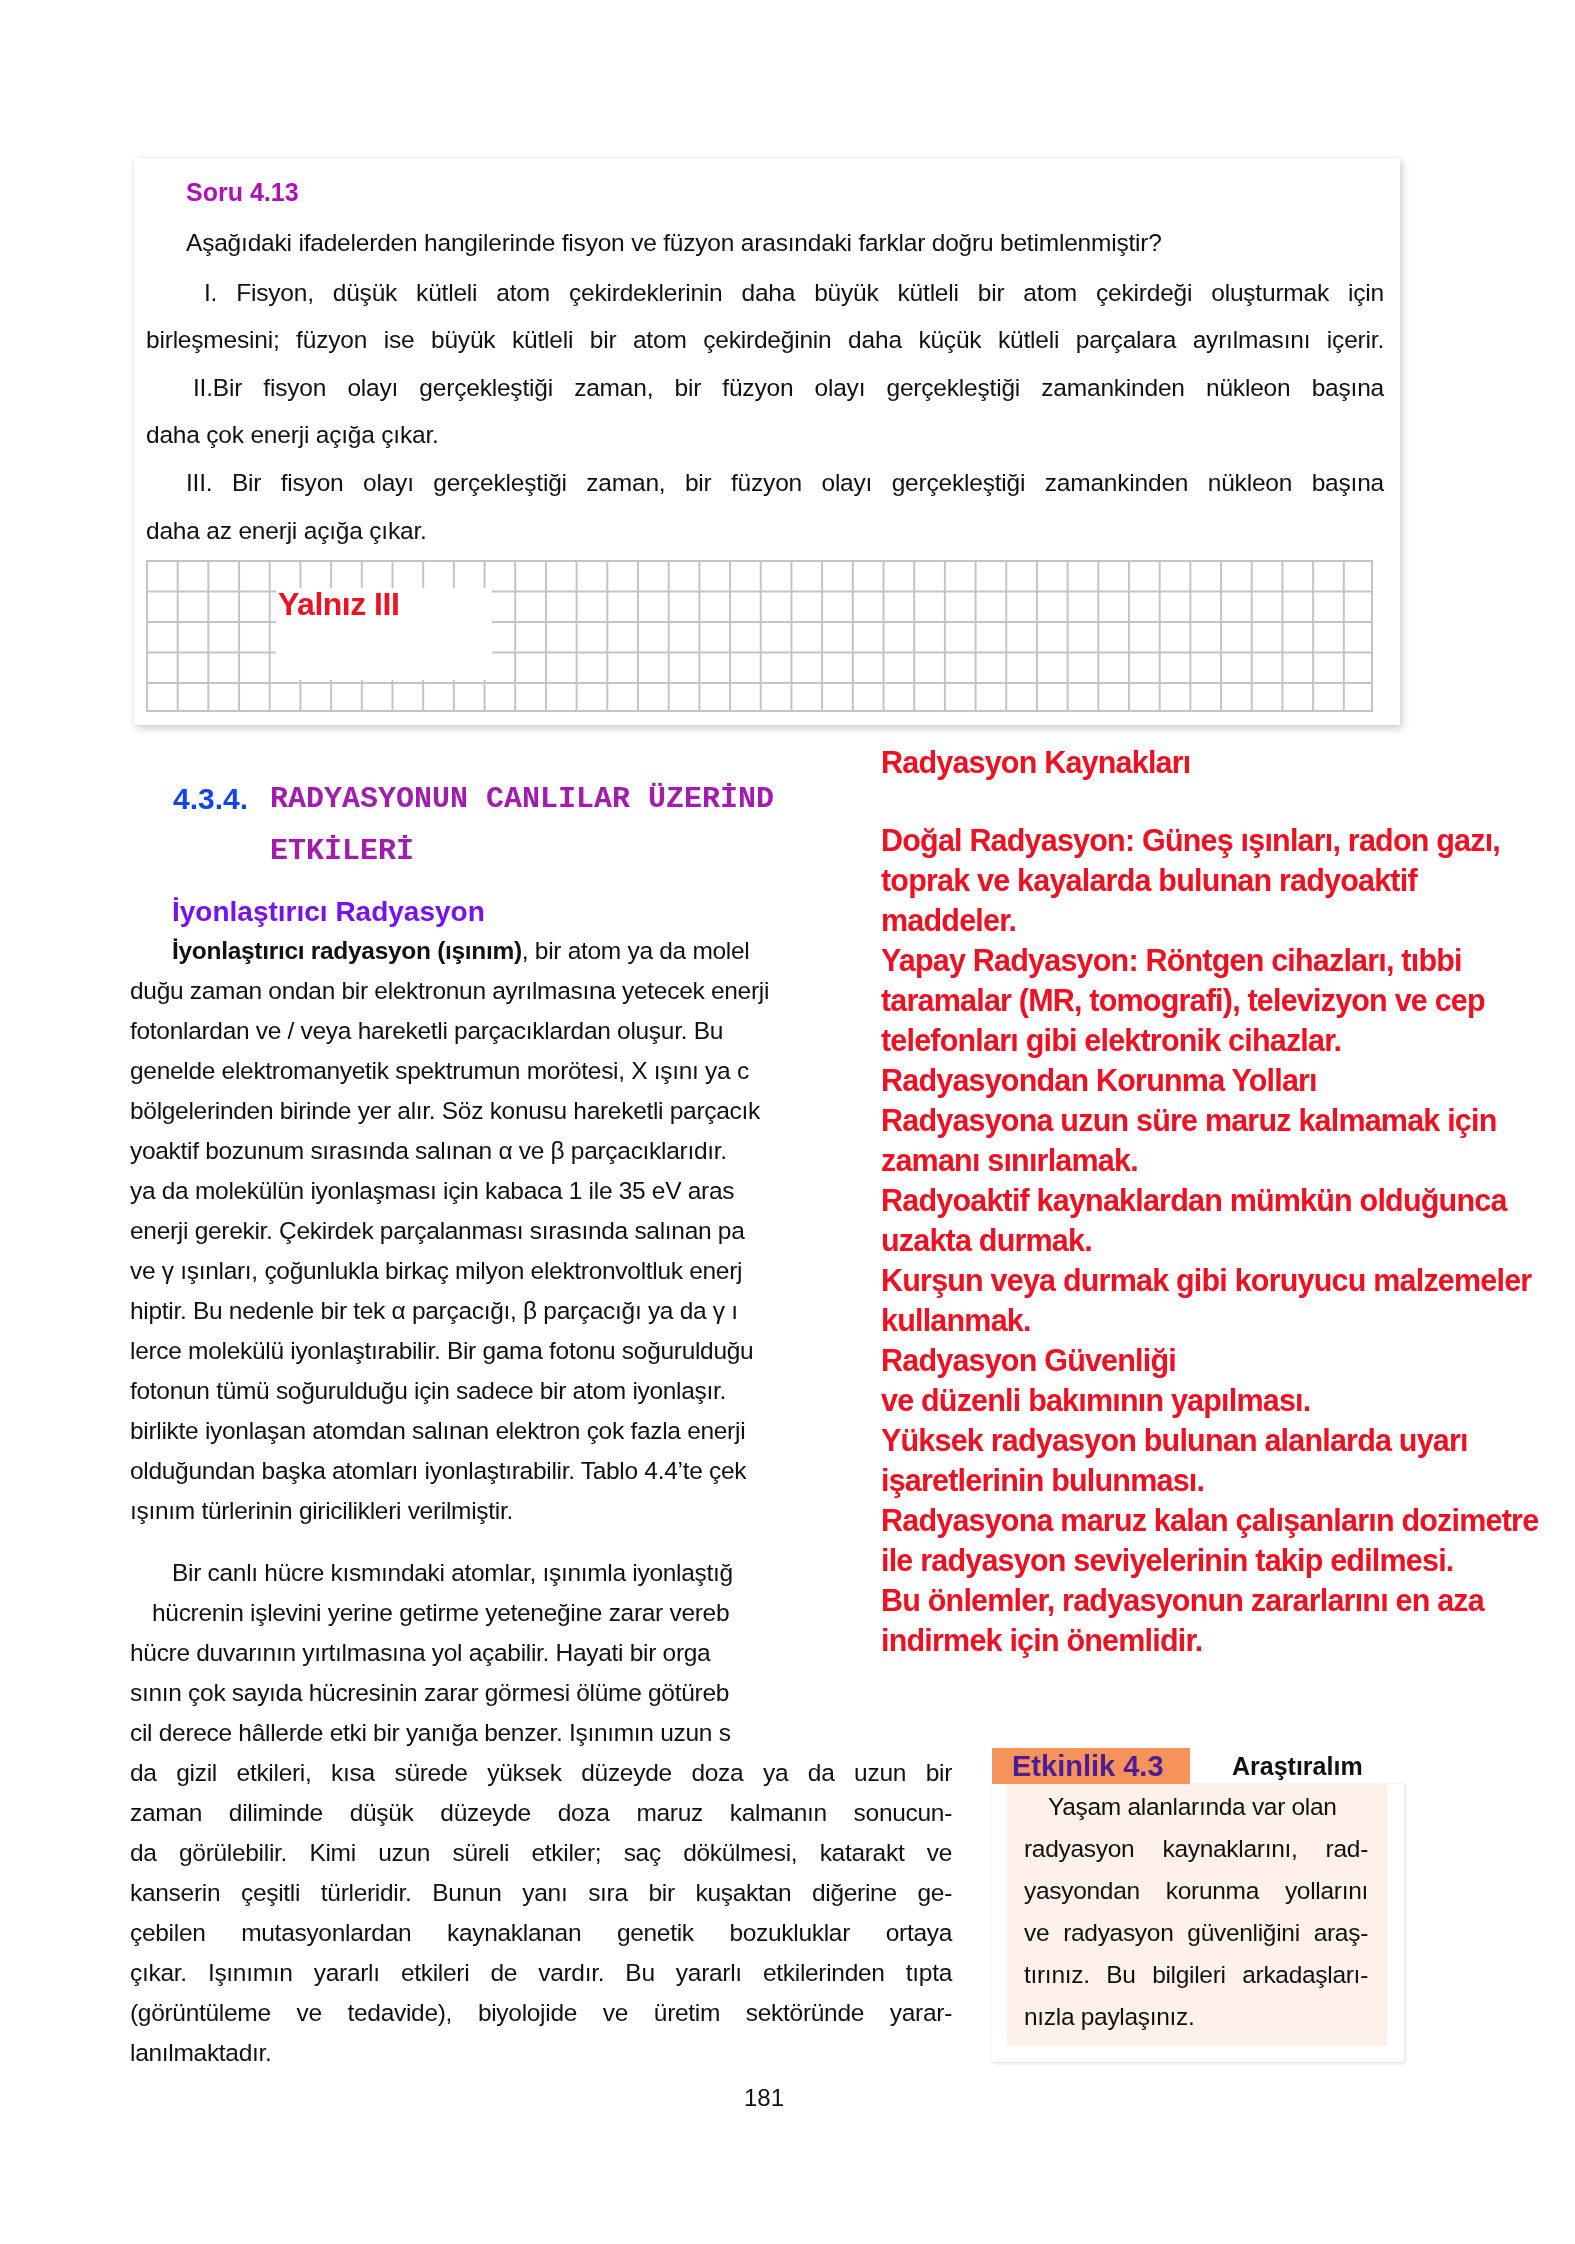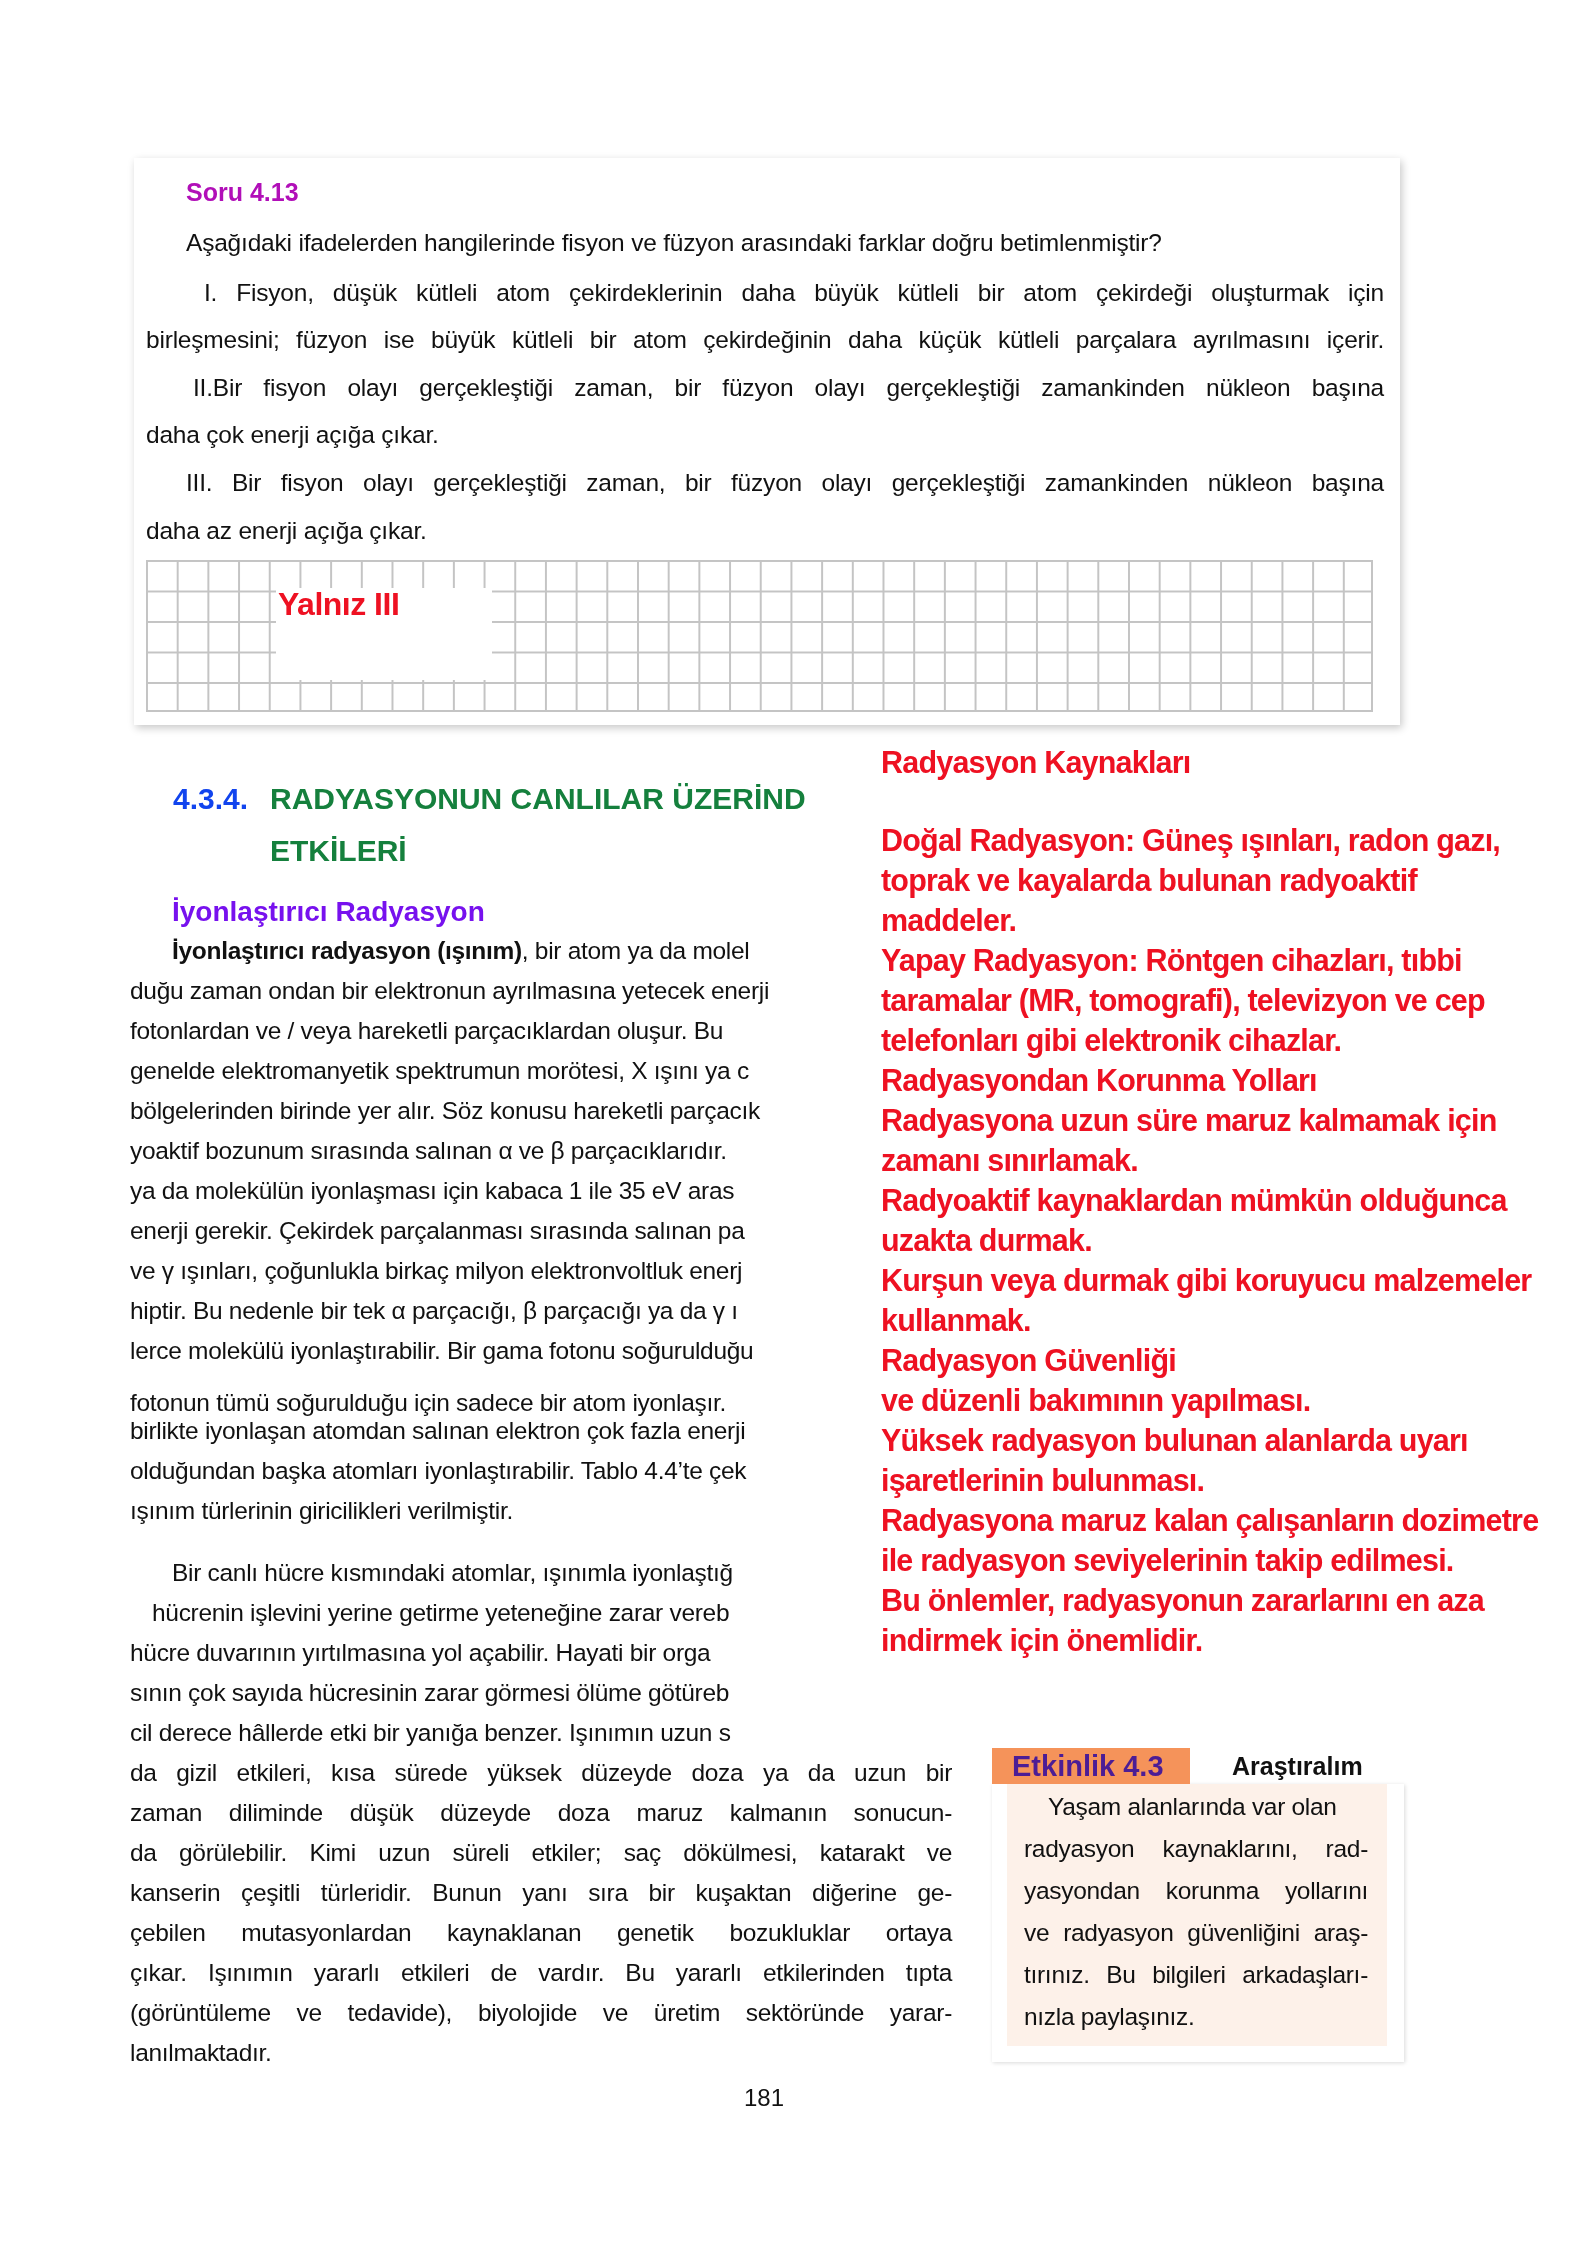--- a/index.html
+++ b/index.html
@@ -21,21 +21,21 @@
     background-image:
       linear-gradient(to right, #c4c4c4 2px, transparent 2px),
       linear-gradient(to bottom, #c4c4c4 2px, transparent 2px);
     background-size: 30.7px 30.5px;
     box-sizing: border-box;
   }
   .answer-box { position: absolute; left: 276px; top: 588px; width: 216px; height: 92px; background: #fff; }
   .answer-text { position: absolute; left: 278px; top: 586px; font-size: 32px; font-weight: bold; color: #ee1122; letter-spacing: -0.5px; }
 
   .sec-num { position: absolute; left: 173px; top: 782px; font-size: 30px; font-weight: bold; color: #1144ee; }
-  .sec-title { position: absolute; font-size: 30px; font-weight: bold; color: #15803d; white-space: nowrap; }
+  .sec-title { position: absolute; font-size: 30px; font-weight: bold; color: #a21caf; white-space: nowrap; font-family: Liberation Mono, monospace; }
   .subhead { position: absolute; left: 172px; top: 896px; font-size: 28px; font-weight: bold; color: #7711ee; }
 
   .body-line { position: absolute; left: 172px; width: 780px; font-size: 24.5px; line-height: 30px; white-space: nowrap; letter-spacing: -0.3px; }
   .body-line.j { text-align: justify; text-align-last: justify; white-space: normal; }
   .body-line b { font-weight: bold; }
 
   .overlay {
     position: absolute; left: 850px; top: 742px; width: 720px; background: #fff;
     color: #ee1122; font-weight: bold; font-size: 30.5px; line-height: 40px; letter-spacing: -0.8px;
     font-family: "Liberation Sans", sans-serif;
@@ -82,21 +82,21 @@
 <div class="body-line" style="left:130px; top:976px;">duğu zaman ondan bir elektronun ayrılmasına yetecek enerji</div>
 <div class="body-line" style="left:130px; top:1016px;">fotonlardan ve / veya hareketli parçacıklardan oluşur. Bu</div>
 <div class="body-line" style="left:130px; top:1056px;">genelde elektromanyetik spektrumun morötesi, X ışını ya c</div>
 <div class="body-line" style="left:130px; top:1096px;">bölgelerinden birinde yer alır. Söz konusu hareketli parçacık</div>
 <div class="body-line" style="left:130px; top:1136px;">yoaktif bozunum sırasında salınan α ve β parçacıklarıdır.</div>
 <div class="body-line" style="left:130px; top:1176px;">ya da molekülün iyonlaşması için kabaca 1 ile 35 eV aras</div>
 <div class="body-line" style="left:130px; top:1216px;">enerji gerekir. Çekirdek parçalanması sırasında salınan pa</div>
 <div class="body-line" style="left:130px; top:1256px;">ve γ ışınları, çoğunlukla birkaç milyon elektronvoltluk enerj</div>
 <div class="body-line" style="left:130px; top:1296px;">hiptir. Bu nedenle bir tek α parçacığı, β parçacığı ya da γ ı</div>
 <div class="body-line" style="left:130px; top:1336px;">lerce molekülü iyonlaştırabilir. Bir gama fotonu soğurulduğu</div>
-<div class="body-line" style="left:130px; top:1376px;margin-top:12px;">fotonun tümü soğurulduğu için sadece bir atom iyonlaşır.</div>
+<div class="body-line" style="left:130px; top:1376px;">fotonun tümü soğurulduğu için sadece bir atom iyonlaşır.</div>
 <div class="body-line" style="left:130px; top:1416px;">birlikte iyonlaşan atomdan salınan elektron çok fazla enerji</div>
 <div class="body-line" style="left:130px; top:1456px;">olduğundan başka atomları iyonlaştırabilir. Tablo 4.4’te çek</div>
 <div class="body-line" style="left:130px; top:1496px;">ışınım türlerinin giricilikleri verilmiştir.</div>
 
 <div class="body-line" style="left:172px; top:1558px;">Bir canlı hücre kısmındaki atomlar, ışınımla iyonlaştığ</div>
 <div class="body-line" style="left:124px; top:1598px;margin-left:28px;">hücrenin işlevini yerine getirme yeteneğine zarar vereb</div>
 <div class="body-line" style="left:130px; top:1638px;">hücre duvarının yırtılmasına yol açabilir. Hayati bir orga</div>
 <div class="body-line" style="left:130px; top:1678px;">sının çok sayıda hücresinin zarar görmesi ölüme götüreb</div>
 <div class="body-line" style="left:130px; top:1718px;">cil derece hâllerde etki bir yanığa benzer. Işınımın uzun s</div>
 <div class="body-line j" style="left:130px; top:1758px; width:822px;">da gizil etkileri, kısa sürede yüksek düzeyde doza ya da uzun bir</div>

